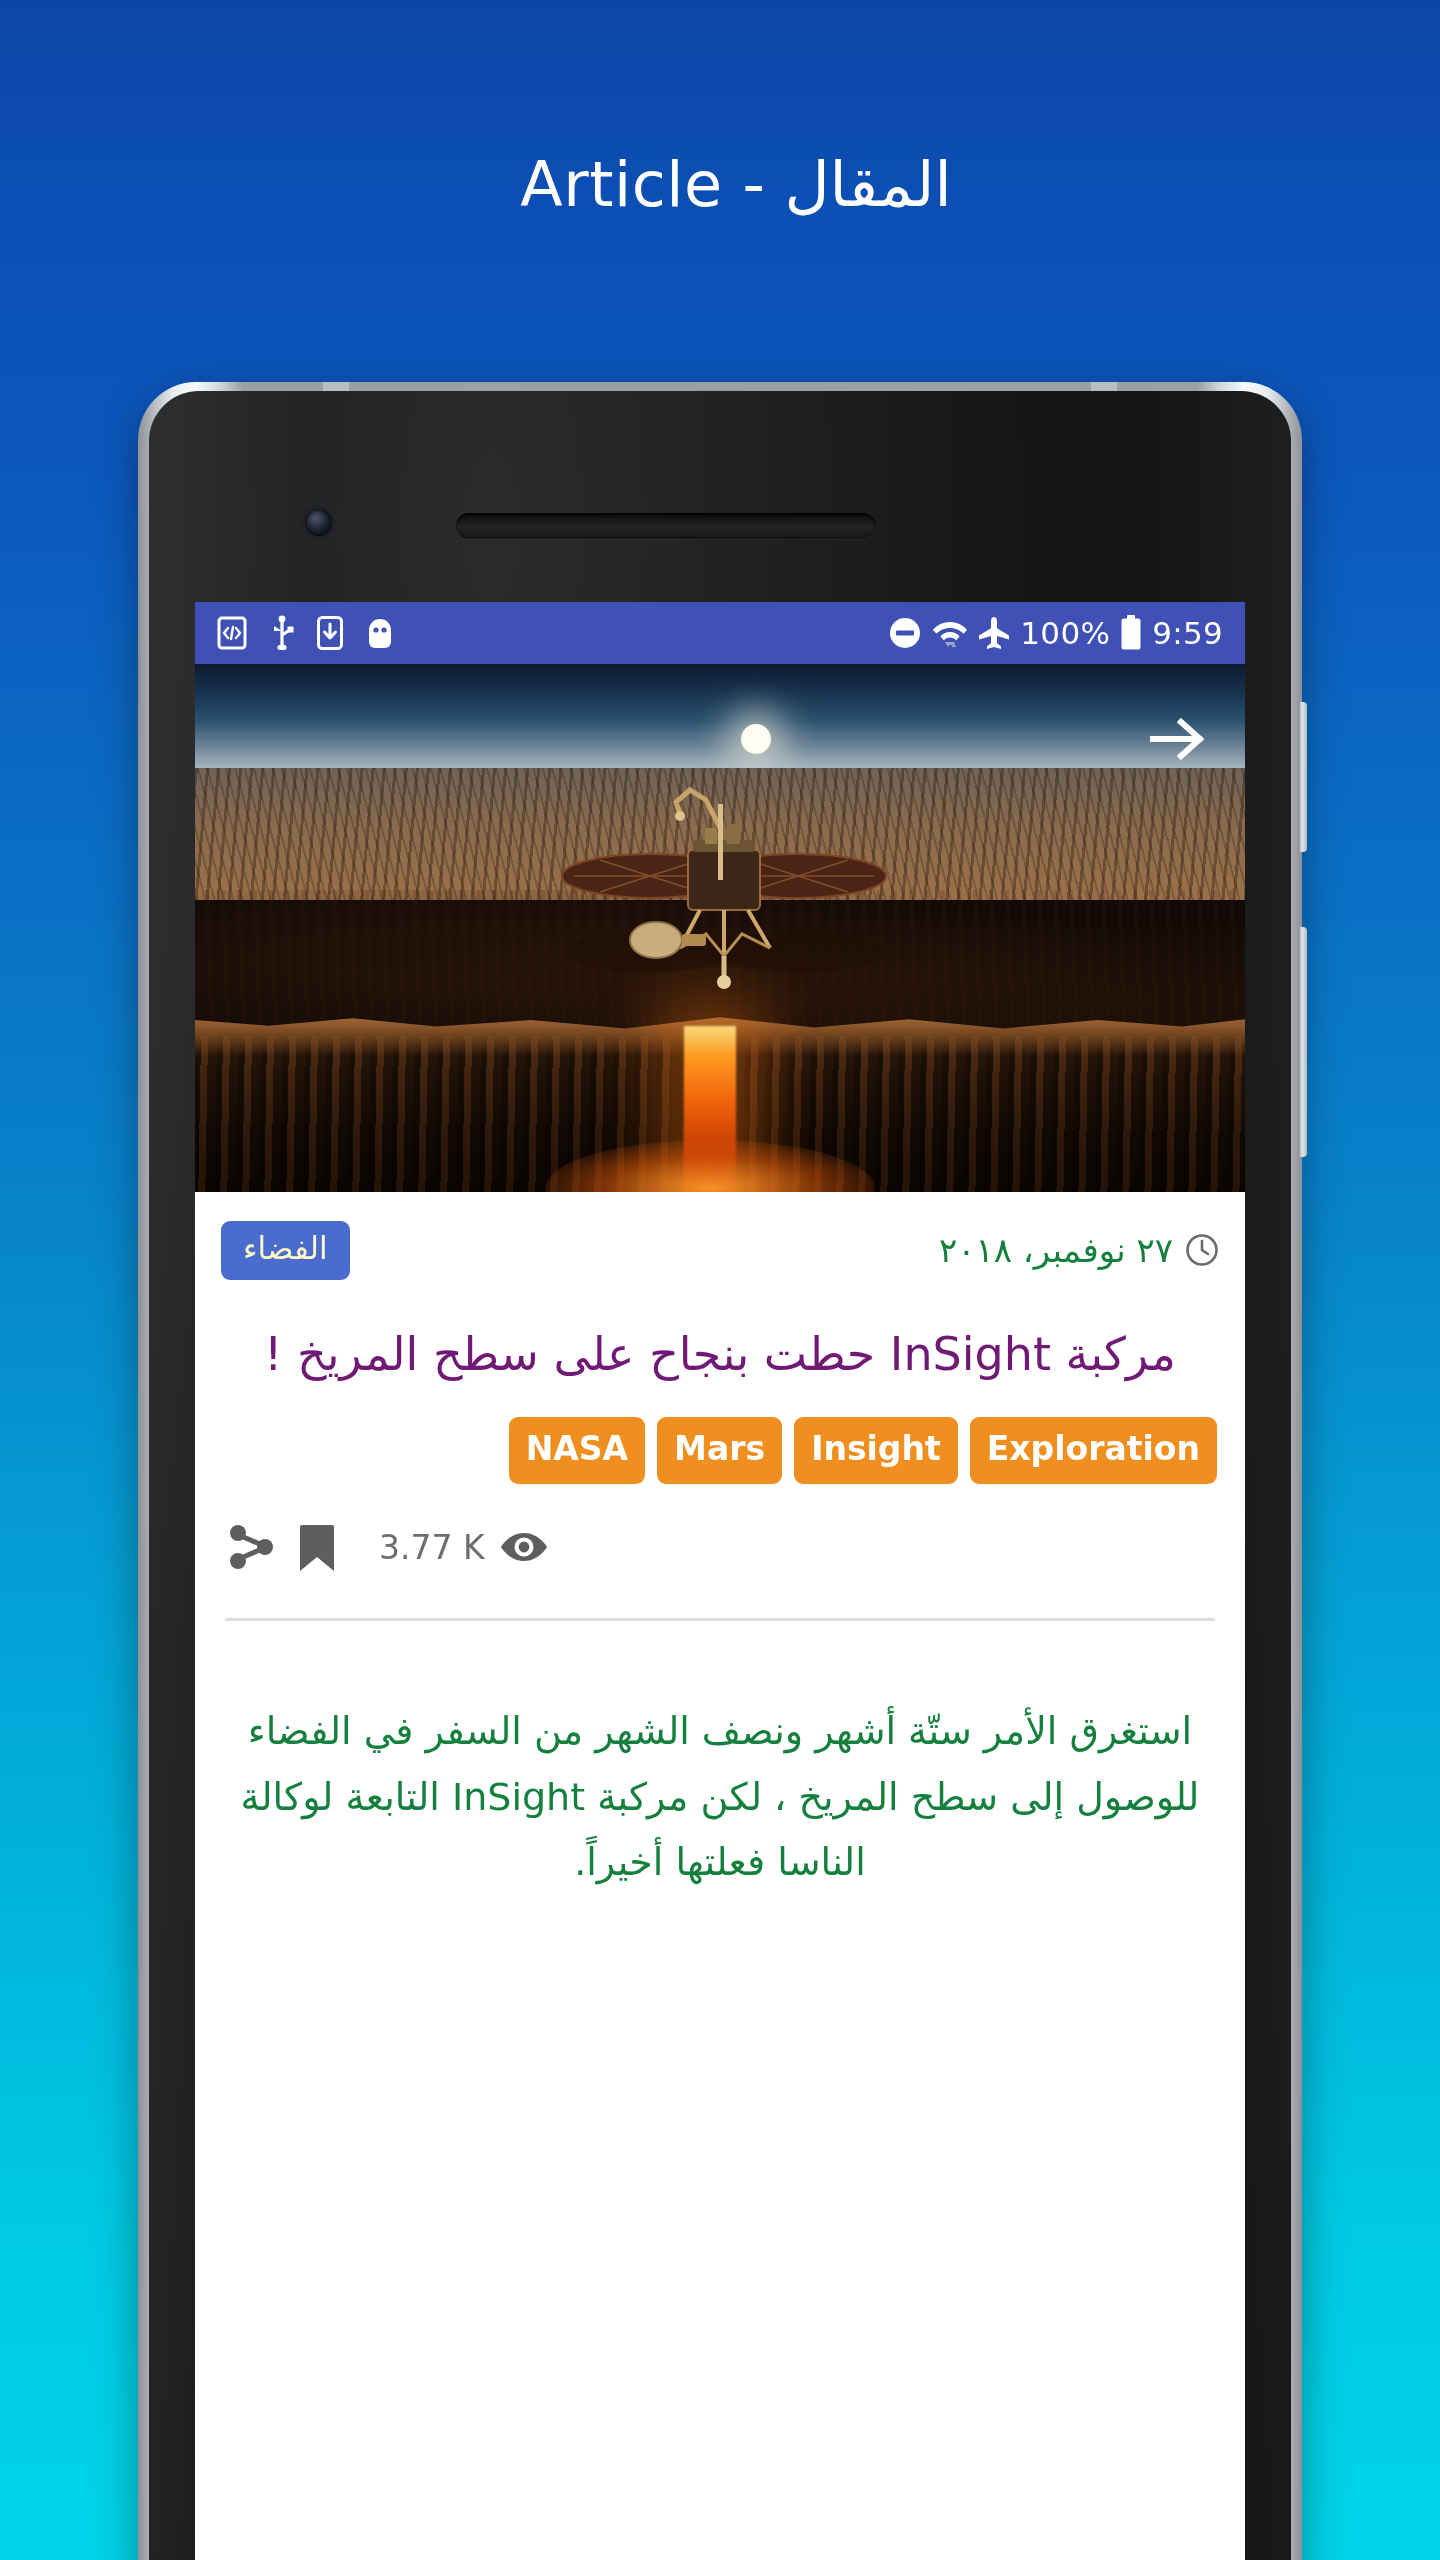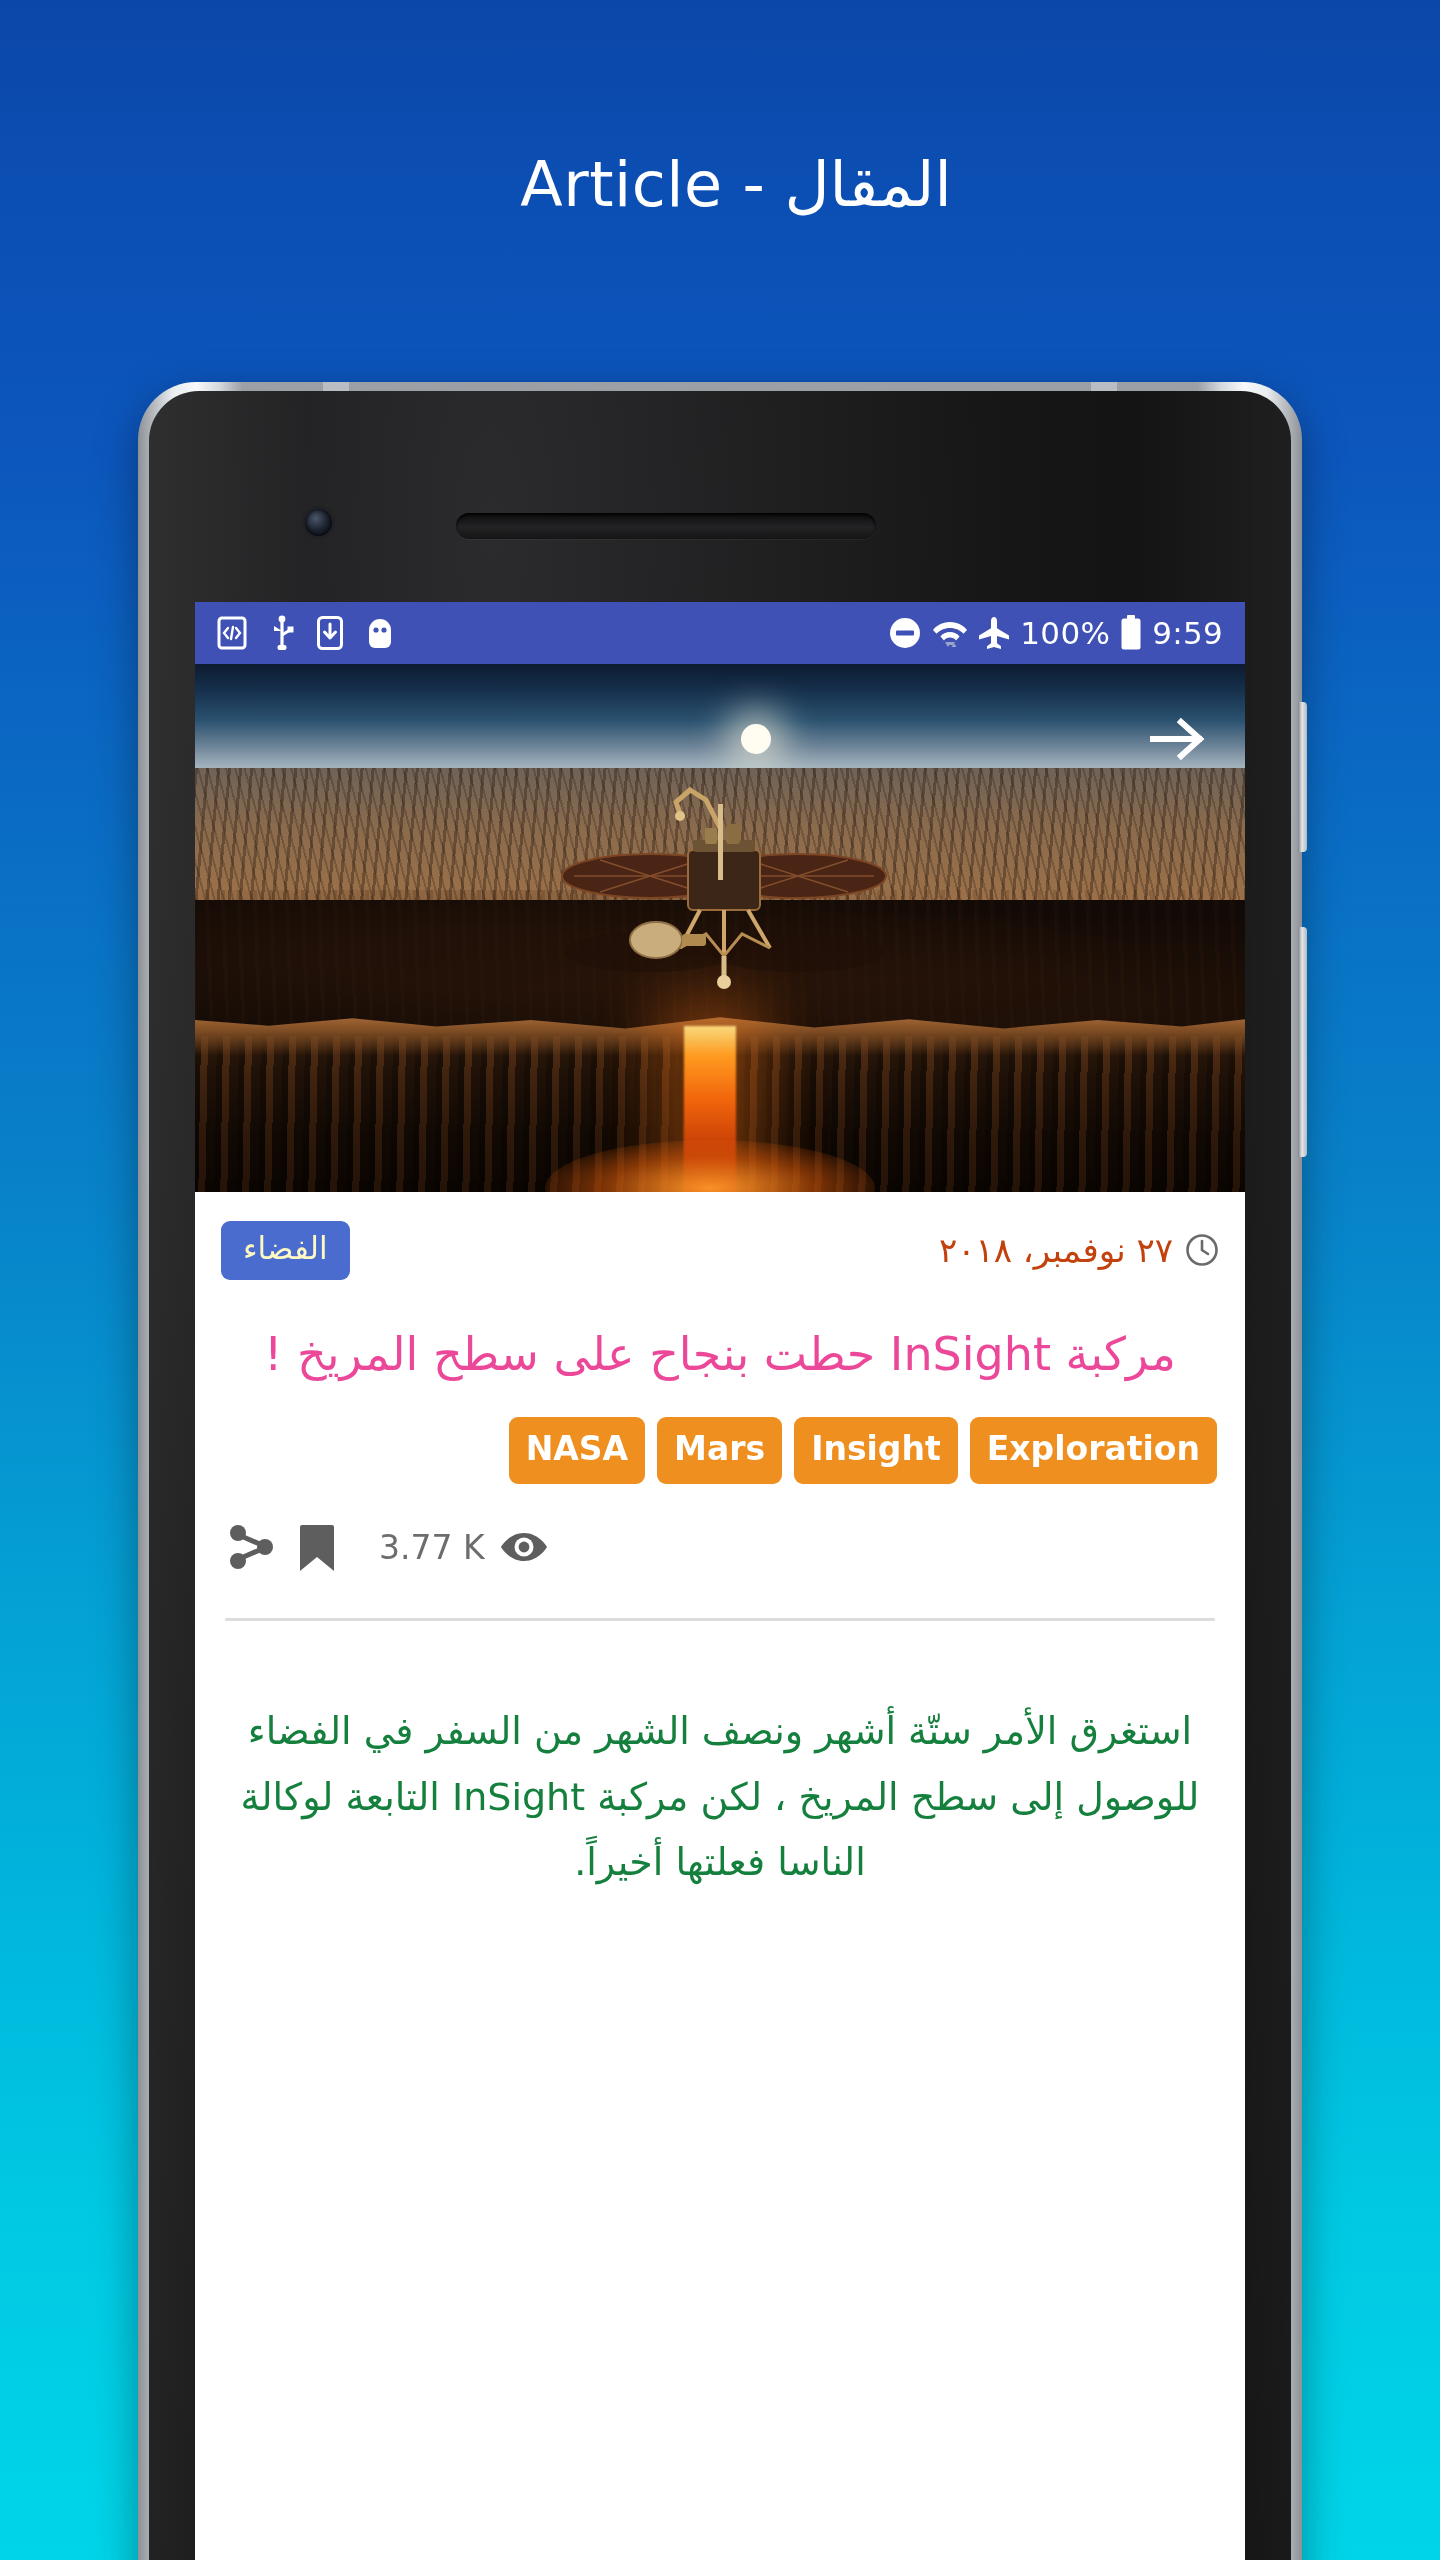--- a/index.html
+++ b/index.html
@@ -181,32 +181,32 @@
   }
 
   
   .card { background:#fff; padding: 0 26px; }
   .meta-row {
     display:flex; align-items:center;
     height: 116px;
     direction: rtl;
   }
   .date-wrap { display:flex; align-items:center; gap:12px; direction: rtl; }
-  .date-text { font-size: 34px; color:#c2410c; }
+  .date-text { font-size: 34px; color:#15803d; }
   .badge {
     margin-right:auto;
     background:#4a6cce; color:#fef9c3;
     font-size: 31px;
     padding: 12px 22px 16px;
     border-radius: 9px;
     line-height: 1;
   }
   .headline {
     direction: rtl; text-align: center;
-    font-size: 46px; color:#ec4899;
+    font-size: 46px; color:#701a75;
     line-height: 1.42;
     padding: 14px 6px 4px;
     font-weight: 400;
   }
   .tags {
     display:flex; justify-content:flex-end;
     gap: 12px; padding: 26px 2px 0; direction: ltr; font-weight: bold;
   }
   .tag {
     background:#ef8f1f; color:#fff;

